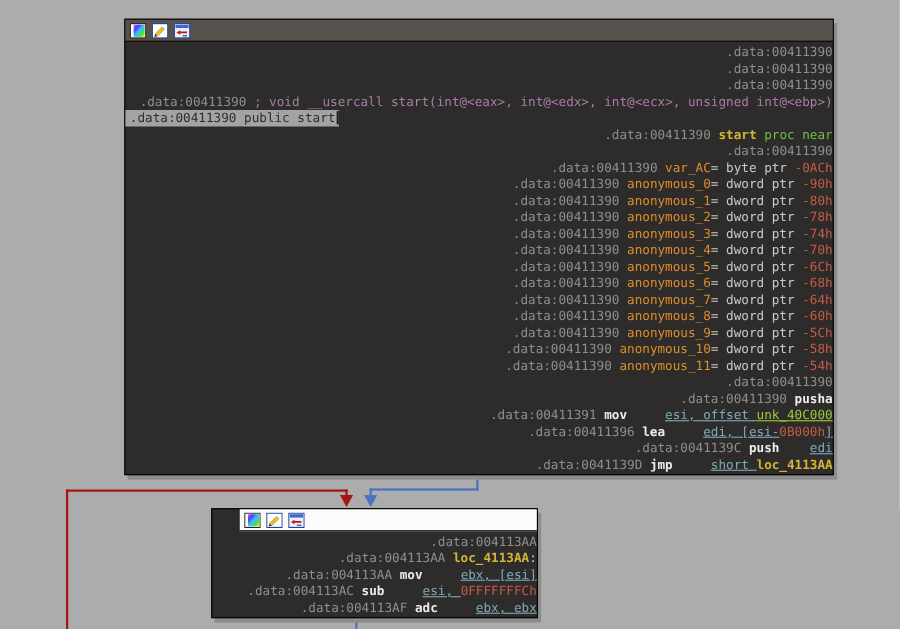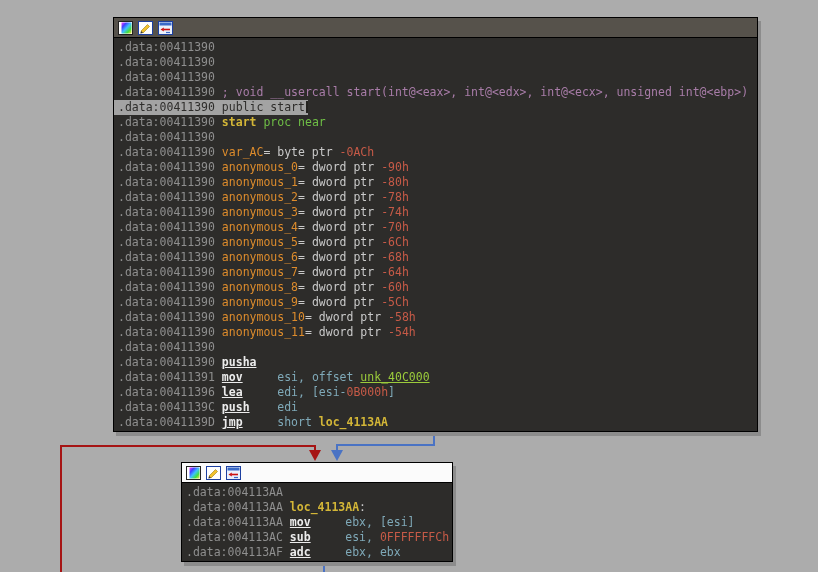--- a/index.html
+++ b/index.html
@@ -12,20 +12,21 @@
   .edge{position:absolute;}
   .arrow{
     position:absolute;width:0;height:0;background:transparent !important;
     border-left:6px solid transparent;border-right:6px solid transparent;
     border-top:11px solid #000;
   }
   
   .node{
     position:absolute;border:1px solid #000;background:#2D2C2A;
     box-shadow:3px 4px 0 #8C8C8C;
+    text-align:right;
   }
   .node-title{
     height:19px;border-bottom:1px solid #000;
     display:flex;align-items:center;gap:5px;padding:0 4px;
   }
   .title-dark{background:#56524B;}
   .title-light{background:#FBFBFB;}
   .icon-btn{display:flex;align-items:center;justify-content:center;}
   .node-body{
     padding:2px 0 1px 4px;font-size:11.5px;line-height:15px;white-space:pre;
@@ -36,22 +37,22 @@
     margin-left:-4px;padding-left:4px;width:fit-content;
   }
   
   .c-addr{color:#8F8F8F;}
   .c-comment{color:#A87CA8;}
   .c-name{color:#D3B637;font-weight:bold;}
   .c-kw{color:#6FBF46;}
   .c-var{color:#DE8C2C;}
   .c-plain{color:#C9C9C9;}
   .c-num{color:#C65A47;}
-  .c-mnem{color:#ECECEC;font-weight:bold;text-decoration:underline;}
-  .c-reg{color:#7FA9B8;}
+  .c-mnem{color:#ECECEC;font-weight:bold;}
+  .c-reg{color:#7FA9B8;text-decoration:underline;}
   .c-gname{color:#9BCB3B;text-decoration:underline;}
   .c-hl{color:#2E2D2B;}
   .cursor{
     display:inline-block;width:2px;height:12px;background:#24231F;
     vertical-align:-2px;margin-left:1px;
   }
 </style>
 </head>
 <body>
 
@@ -99,21 +100,21 @@
           <rect x="1.5" y="1.5" width="12" height="3" fill="#3a6ac8"></rect>
           <polyline points="12,8.5 5.5,8.5" stroke="#cc1111" stroke-width="1.6" fill="none"></polyline>
           <polygon points="5.8,6.5 2.5,8.5 5.8,10.5" fill="#cc1111"></polygon>
           <polyline points="8,11.5 12,11.5" stroke="#3a6ac8" stroke-width="1.2" fill="none"></polyline>
         </svg>
       </span>
     </div>
     <div class="node-body"><div class="line"><span class="c-addr">.data:00411390</span></div><div class="line"><span class="c-addr">.data:00411390</span></div><div class="line"><span class="c-addr">.data:00411390</span></div><div class="line"><span class="c-addr">.data:00411390 </span><span class="c-comment">; void __usercall start(int@&lt;eax&gt;, int@&lt;edx&gt;, int@&lt;ecx&gt;, unsigned int@&lt;ebp&gt;)</span></div><div class="line line-hl"><span class="c-hl">.data:00411390 public start</span><span class="cursor"></span></div><div class="line"><span class="c-addr">.data:00411390 </span><span class="c-name">start</span><span class="c-plain"> </span><span class="c-kw">proc near</span></div><div class="line"><span class="c-addr">.data:00411390</span></div><div class="line"><span class="c-addr">.data:00411390 </span><span class="c-var">var_AC</span><span class="c-plain">= byte ptr </span><span class="c-num">-0ACh</span></div><div class="line"><span class="c-addr">.data:00411390 </span><span class="c-var">anonymous_0</span><span class="c-plain">= dword ptr </span><span class="c-num">-90h</span></div><div class="line"><span class="c-addr">.data:00411390 </span><span class="c-var">anonymous_1</span><span class="c-plain">= dword ptr </span><span class="c-num">-80h</span></div><div class="line"><span class="c-addr">.data:00411390 </span><span class="c-var">anonymous_2</span><span class="c-plain">= dword ptr </span><span class="c-num">-78h</span></div><div class="line"><span class="c-addr">.data:00411390 </span><span class="c-var">anonymous_3</span><span class="c-plain">= dword ptr </span><span class="c-num">-74h</span></div><div class="line"><span class="c-addr">.data:00411390 </span><span class="c-var">anonymous_4</span><span class="c-plain">= dword ptr </span><span class="c-num">-70h</span></div><div class="line"><span class="c-addr">.data:00411390 </span><span class="c-var">anonymous_5</span><span class="c-plain">= dword ptr </span><span class="c-num">-6Ch</span></div><div class="line"><span class="c-addr">.data:00411390 </span><span class="c-var">anonymous_6</span><span class="c-plain">= dword ptr </span><span class="c-num">-68h</span></div><div class="line"><span class="c-addr">.data:00411390 </span><span class="c-var">anonymous_7</span><span class="c-plain">= dword ptr </span><span class="c-num">-64h</span></div><div class="line"><span class="c-addr">.data:00411390 </span><span class="c-var">anonymous_8</span><span class="c-plain">= dword ptr </span><span class="c-num">-60h</span></div><div class="line"><span class="c-addr">.data:00411390 </span><span class="c-var">anonymous_9</span><span class="c-plain">= dword ptr </span><span class="c-num">-5Ch</span></div><div class="line"><span class="c-addr">.data:00411390 </span><span class="c-var">anonymous_10</span><span class="c-plain">= dword ptr </span><span class="c-num">-58h</span></div><div class="line"><span class="c-addr">.data:00411390 </span><span class="c-var">anonymous_11</span><span class="c-plain">= dword ptr </span><span class="c-num">-54h</span></div><div class="line"><span class="c-addr">.data:00411390</span></div><div class="line"><span class="c-addr">.data:00411390 </span><span class="c-mnem">pusha</span></div><div class="line"><span class="c-addr">.data:00411391 </span><span class="c-mnem">mov</span><span class="c-plain">     </span><span class="c-reg">esi, offset </span><span class="c-gname">unk_40C000</span></div><div class="line"><span class="c-addr">.data:00411396 </span><span class="c-mnem">lea</span><span class="c-plain">     </span><span class="c-reg">edi, [esi-</span><span class="c-num">0B000h</span><span class="c-reg">]</span></div><div class="line"><span class="c-addr">.data:0041139C </span><span class="c-mnem">push</span><span class="c-plain">    </span><span class="c-reg">edi</span></div><div class="line"><span class="c-addr">.data:0041139D </span><span class="c-mnem">jmp</span><span class="c-plain">     </span><span class="c-reg">short </span><span class="c-name">loc_4113AA</span></div></div>
   </div>
 
-  <div class="node" style="left:181px;top:462px;width:270px;">
+  <div class="node" style="left:192px;top:462px;width:270px;padding-left:25px;">
     <div class="node-title title-light">
       <span class="icon-btn">
         <svg width="15" height="14" viewBox="0 0 15 14">
           <rect x="0.5" y="0.5" width="14" height="13" fill="#ffffff" stroke="#222222"></rect>
           <rect x="3.5" y="1.5" width="10" height="11" fill="url(#rg)"></rect>
         </svg>
       </span>
       <span class="icon-btn">
         <svg width="15" height="14" viewBox="0 0 15 14">
           <rect x="0.5" y="0.5" width="14" height="13" fill="#ffffff" stroke="#1c3fa0"></rect>

